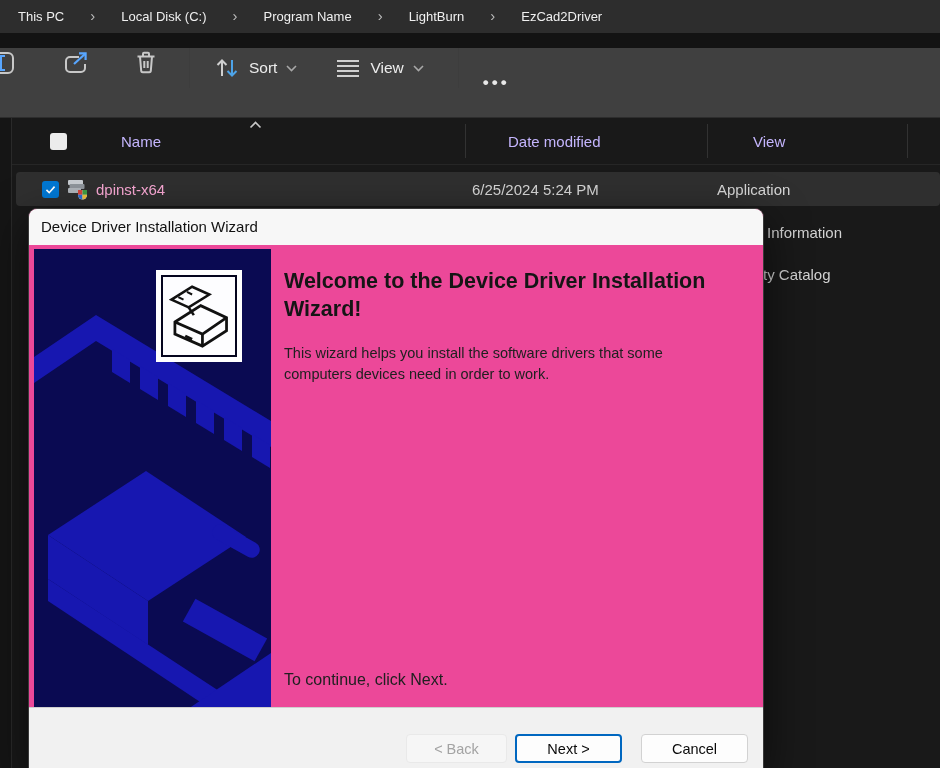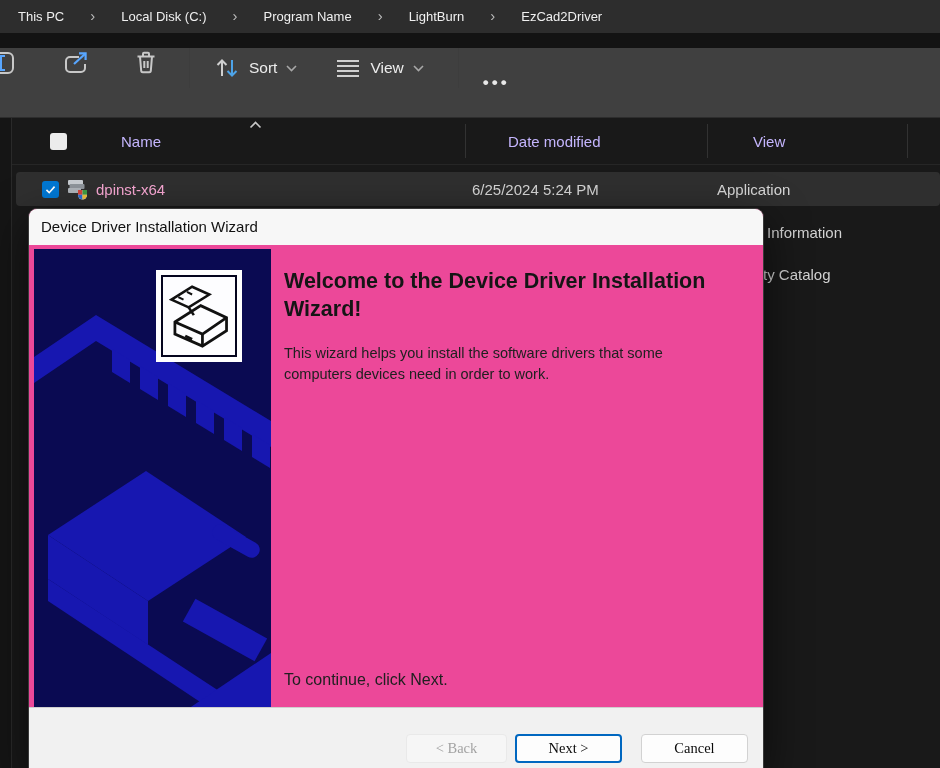--- a/index.html
+++ b/index.html
@@ -63,21 +63,21 @@
   .wiz-icon-inner { width:100%; height:100%; border:2px solid #05051e; display:flex;
     align-items:center; justify-content:center; background:#fdfdff; }
   .dlg-heading { position:absolute; left:255px; top:58px; width:440px;
     font-size:21.5px; font-weight:bold; line-height:1.32; color:#151515; }
   .dlg-body { position:absolute; left:255px; top:134px; width:412px;
     font-size:14.5px; line-height:1.42; color:#202020; }
   .dlg-hint { position:absolute; left:255px; top:462px; font-size:16px; color:#202020; }
   .dlg-footer { position:absolute; left:0; top:498px; width:100%; height:62px;
     background:#f1f1f1; border-top:1px solid #cfcfcf; }
   .dlg-btn { position:absolute; top:26px; height:29px; border-radius:4px;
-    font-family:Liberation Serif, serif; font-size:14.5px; text-align:center; }
+    font-family:Liberation Sans, sans-serif; font-size:14.5px; text-align:center; }
   .dlg-btn.back { left:377px; width:101px; background:#f6f6f6; border:1px solid #e9e9e9; color:#a3a3a3; }
   .dlg-btn.next { left:486px; width:107px; background:#fdfdfd; border:2px solid #0067c0; color:#0a0a0a; }
   .dlg-btn.cancel { left:612px; width:107px; background:#fdfdfd; border:1px solid #d2d2d2; color:#0a0a0a; }
 </style>
 </head>
 <body>
 
 <div class="screen">
 
   <div class="breadcrumb-bar">

